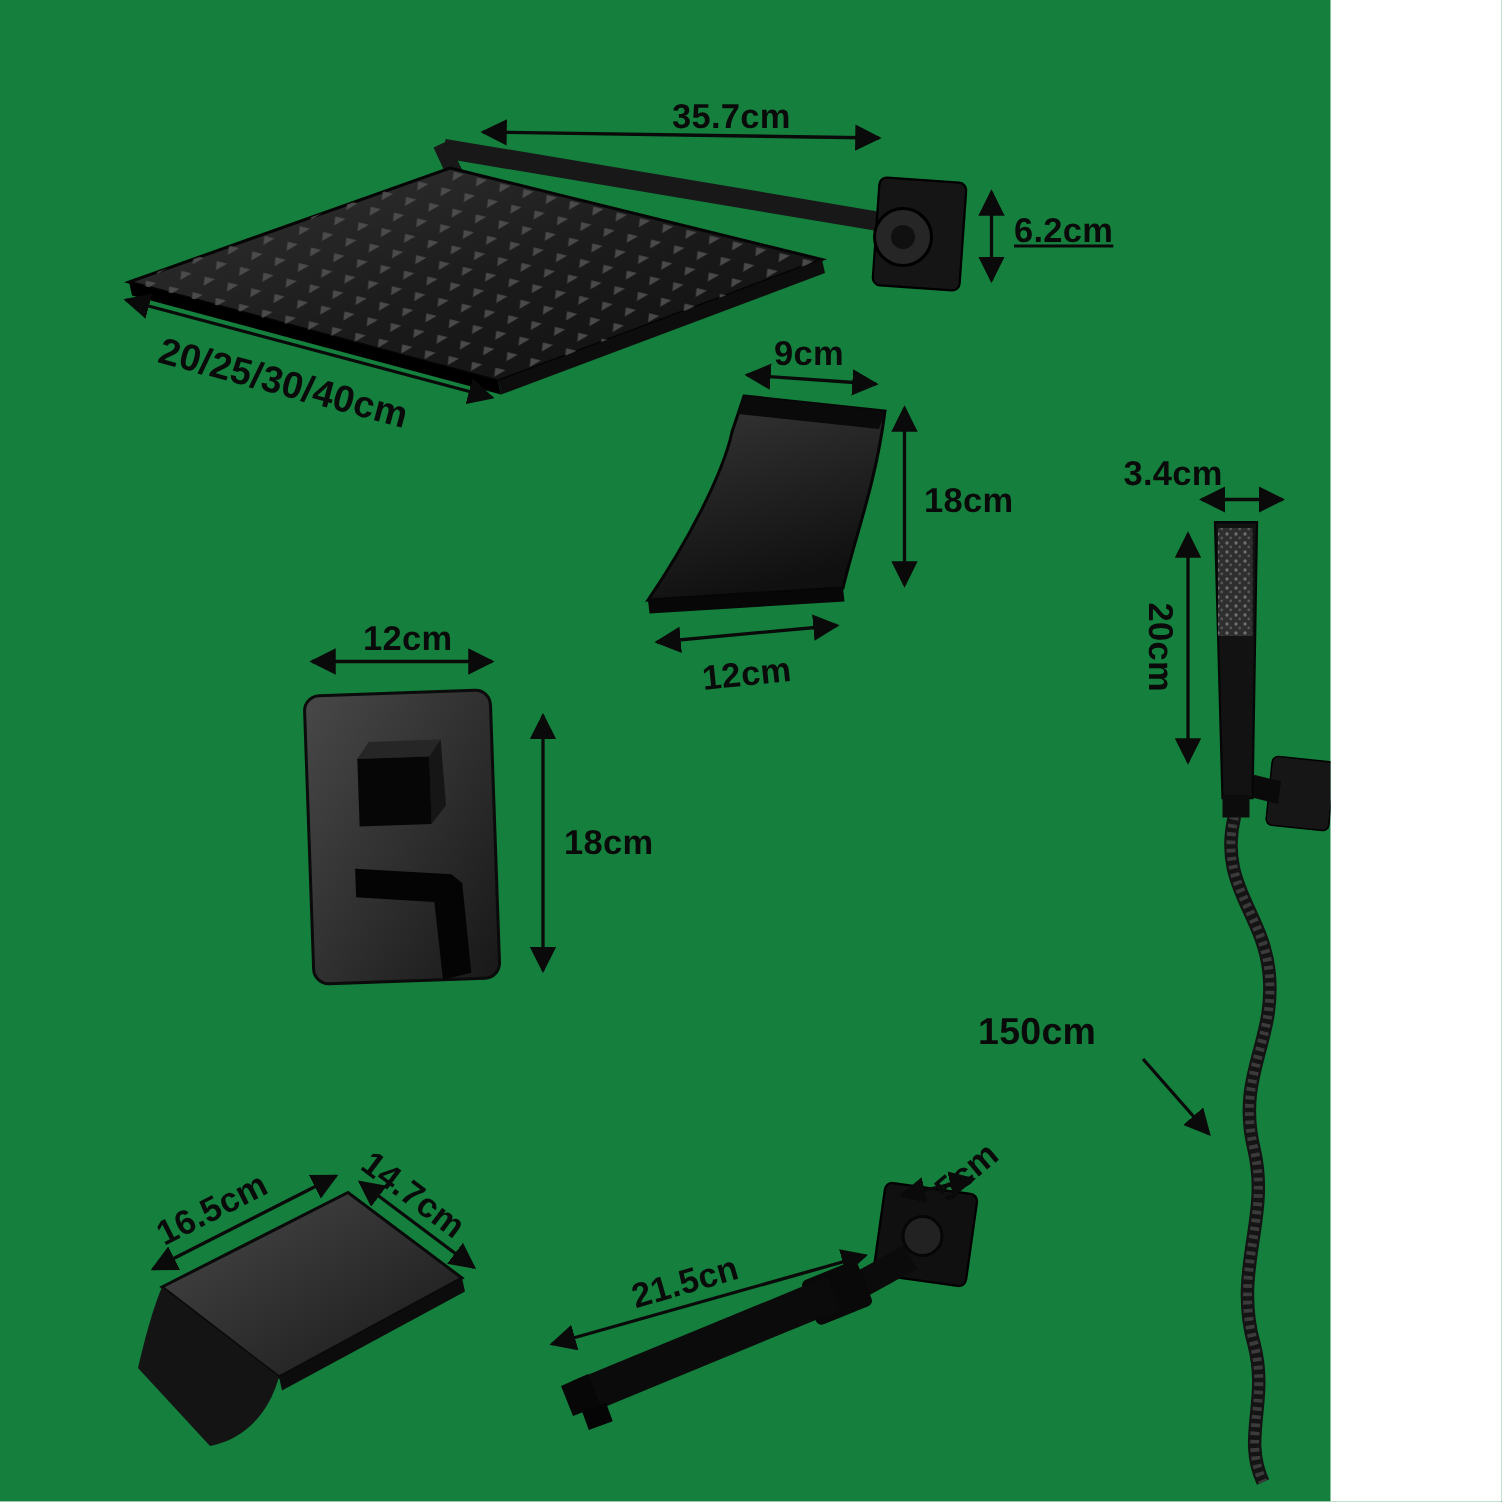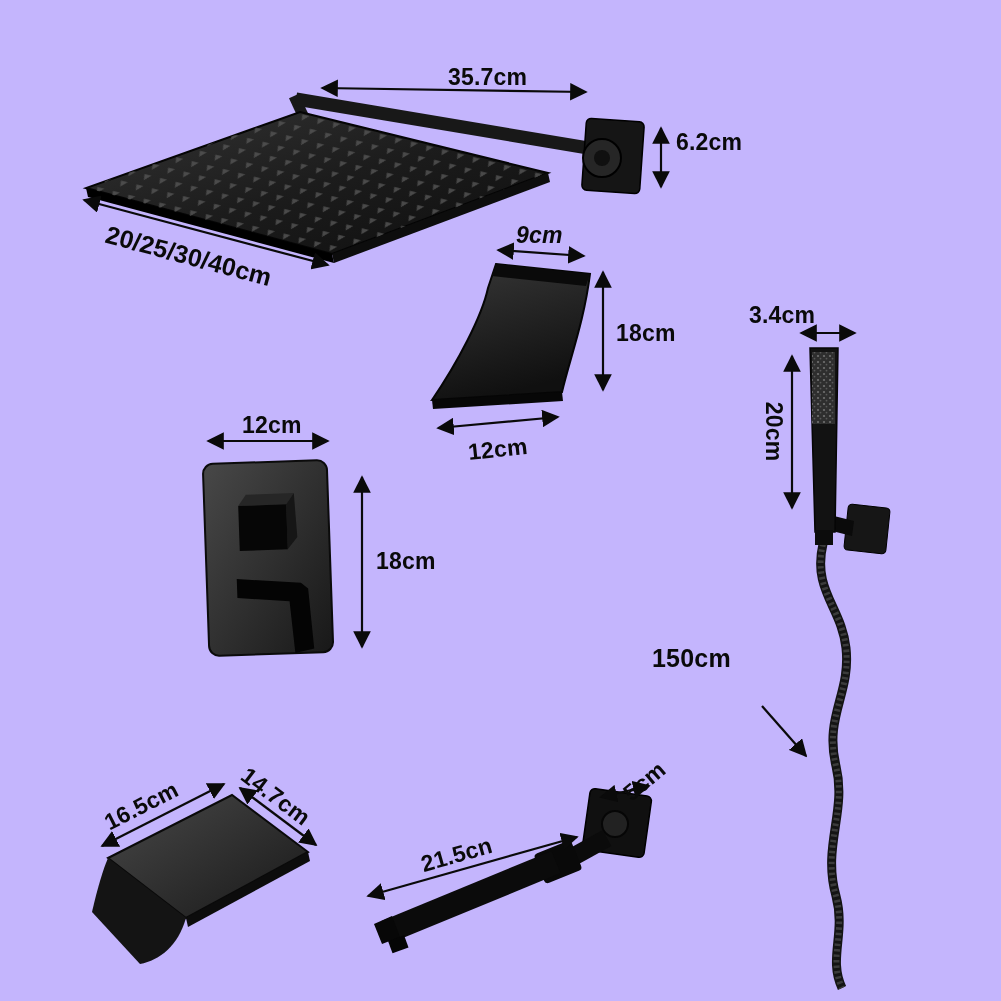--- a/index.html
+++ b/index.html
@@ -1,21 +1,21 @@
 <!DOCTYPE html>
 <html><head>
 <meta charset="utf-8">
 <style>
   * { margin:0; padding:0; box-sizing:border-box; }
   html,body { background:#ffffff; }
   body { font-family:"Liberation Sans", sans-serif; }
   .canvas {
     position:relative;
-    width:1001px; height:1001px;
-    background:#c4b5fd;
+    width:887px; height:1001px;
+    background:#15803d;
     overflow:hidden;
   }
   .canvas svg { position:absolute; left:0; top:0; }
   .dim {
     position:absolute;
     font-weight:700;
     color:#0a0a0a;
     font-size:23px;
     white-space:nowrap;
     letter-spacing:0.2px;
@@ -121,39 +121,39 @@
       <path d="M762,706 L806,756" marker-end="url(#ah)"></path>
       <line x1="102" y1="846" x2="224" y2="784" marker-start="url(#ah)" marker-end="url(#ah)"></line>
       <line x1="240" y1="788" x2="316" y2="845" marker-start="url(#ah)" marker-end="url(#ah)"></line>
       <line x1="601" y1="797" x2="649" y2="786" marker-start="url(#ah)" marker-end="url(#ah)"></line>
       <line x1="368" y1="896" x2="577" y2="837" marker-start="url(#ah)" marker-end="url(#ah)"></line>
     </g>
   </svg>
 
   <div class="dim" style="left:448px; top:64px;">35.7cm</div>
 
-  <div class="dim" style="left:676px; top:129px;">6.2cm</div>
+  <div class="dim" style="left:676px; top:140px;text-decoration:underline;">6.2cm</div>
 
   <div class="dim lg" style="left:110px; top:220px; transform:rotate(15deg); transform-origin:left top;">20/25/30/40cm</div>
 
-  <div class="dim" style="left:516px; top:222px;font-style:italic;">9cm</div>
+  <div class="dim" style="left:516px; top:222px;">9cm</div>
 
   <div class="dim" style="left:616px; top:320px;">18cm</div>
 
   <div class="dim" style="left:468px; top:436px; transform:rotate(-6deg);">12cm</div>
 
   <div class="dim" style="left:242px; top:412px;">12cm</div>
 
   <div class="dim" style="left:376px; top:548px;">18cm</div>
 
   <div class="dim" style="left:749px; top:302px;">3.4cm</div>
 
   <div class="dim" style="left:744px; top:418px; transform:rotate(90deg);">20cm</div>
 
-  <div class="dim lg" style="left:652px; top:644px;">150cm</div>
+  <div class="dim lg" style="left:652px; top:674px;">150cm</div>
 
   <div class="dim" style="left:100px; top:812px; transform:rotate(-27deg); transform-origin:left top;">16.5cm</div>
 
   <div class="dim" style="left:252px; top:762px; transform:rotate(37deg); transform-origin:left top;">14.7cm</div>
 
   <div class="dim" style="left:618px; top:786px; transform:rotate(-40deg); transform-origin:left top;">5cm</div>
 
   <div class="dim" style="left:418px; top:852px; transform:rotate(-16deg); transform-origin:left top;">21.5cn</div>
 
 </div>

